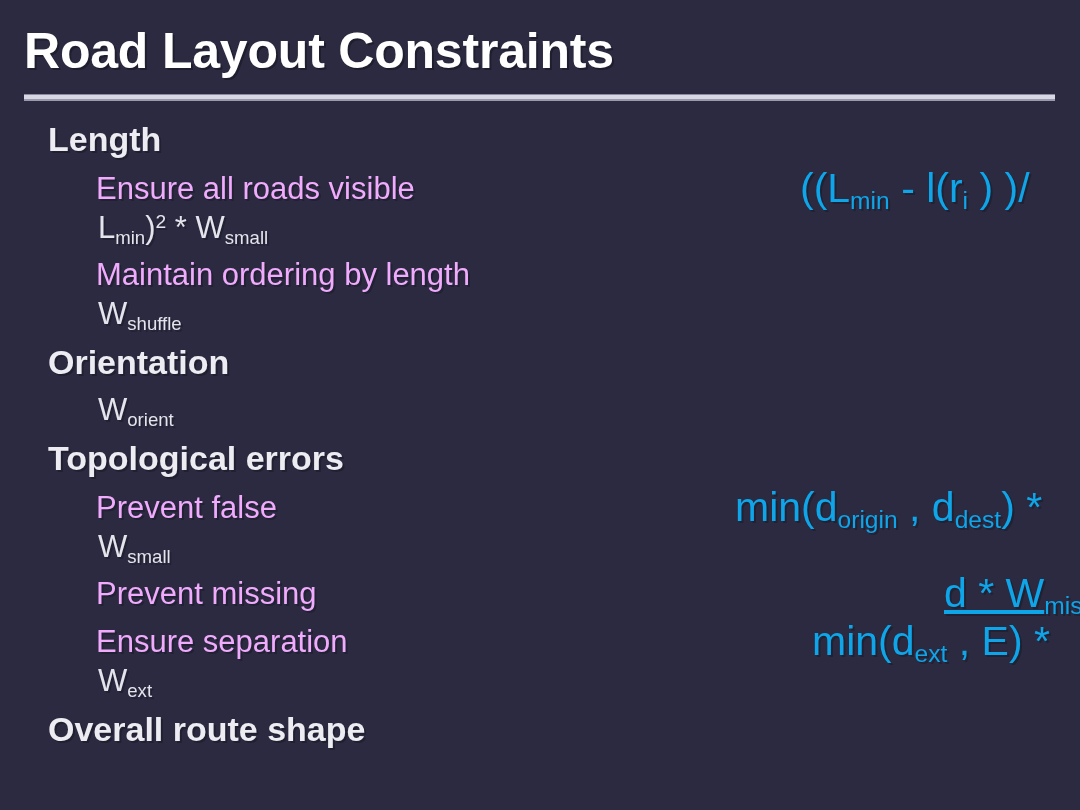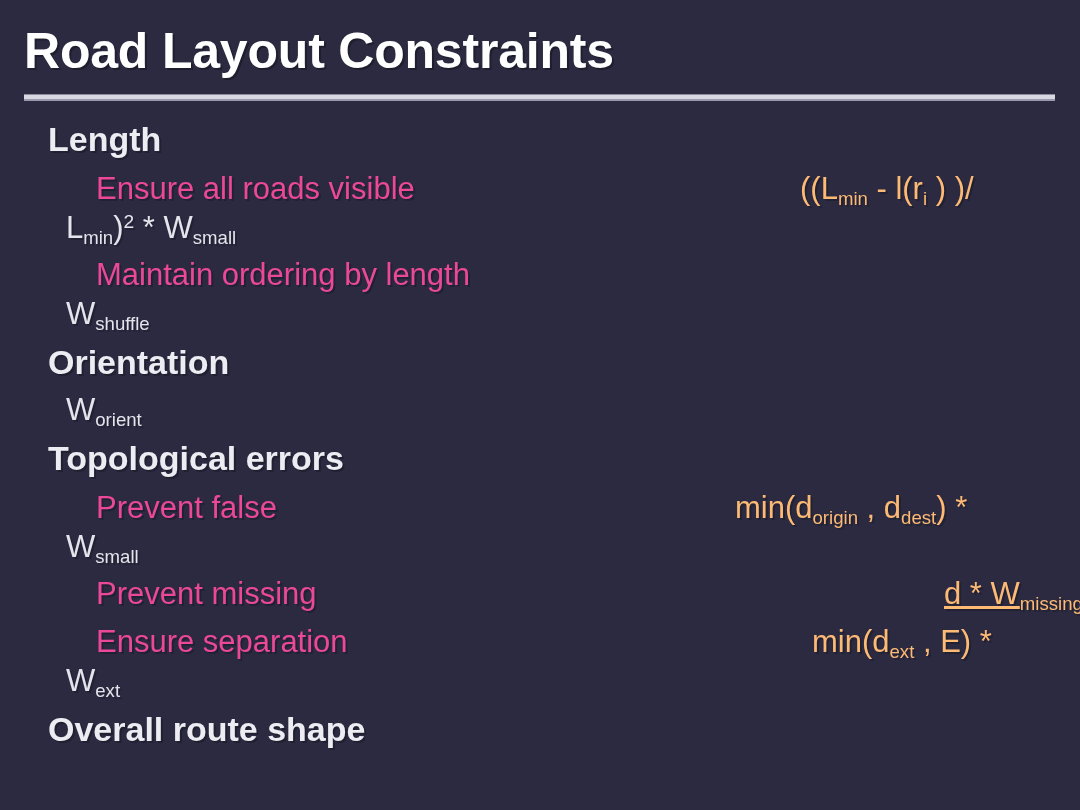--- a/index.html
+++ b/index.html
@@ -72,41 +72,41 @@
     text-shadow: 2px 2px 0 rgba(20,20,32,0.45);
     white-space: nowrap;
   }
 
   
   .item-left {
     padding-left: 96px;
     font-size: 31px;
     font-weight: normal;
     line-height: 41px;
-    color: #ec4899;
+    color: #f0abfc;
     text-shadow: 2px 2px 0 rgba(20,20,32,0.40);
     white-space: nowrap;
   }
   
   .item-cont {
-    padding-left: 66px;
+    padding-left: 98px;
     font-size: 31px;
     line-height: 38px;
     color: #e4e4ec;
     text-shadow: 2px 2px 0 rgba(20,20,32,0.40);
     white-space: nowrap;
   }
 
   
   .formula {
     position: absolute;
     top: 0;
-    font-size: 31px;
+    font-size: 41px;
     line-height: 41px;
-    color: #fdba74;
+    color: #0ea5e9;
     text-shadow: 2px 2px 0 rgba(20,20,32,0.40);
     white-space: nowrap;
   }
 
   sub {
     font-size: 0.60em;
     line-height: 0;
     vertical-align: -0.30em;
   }
   sup {

